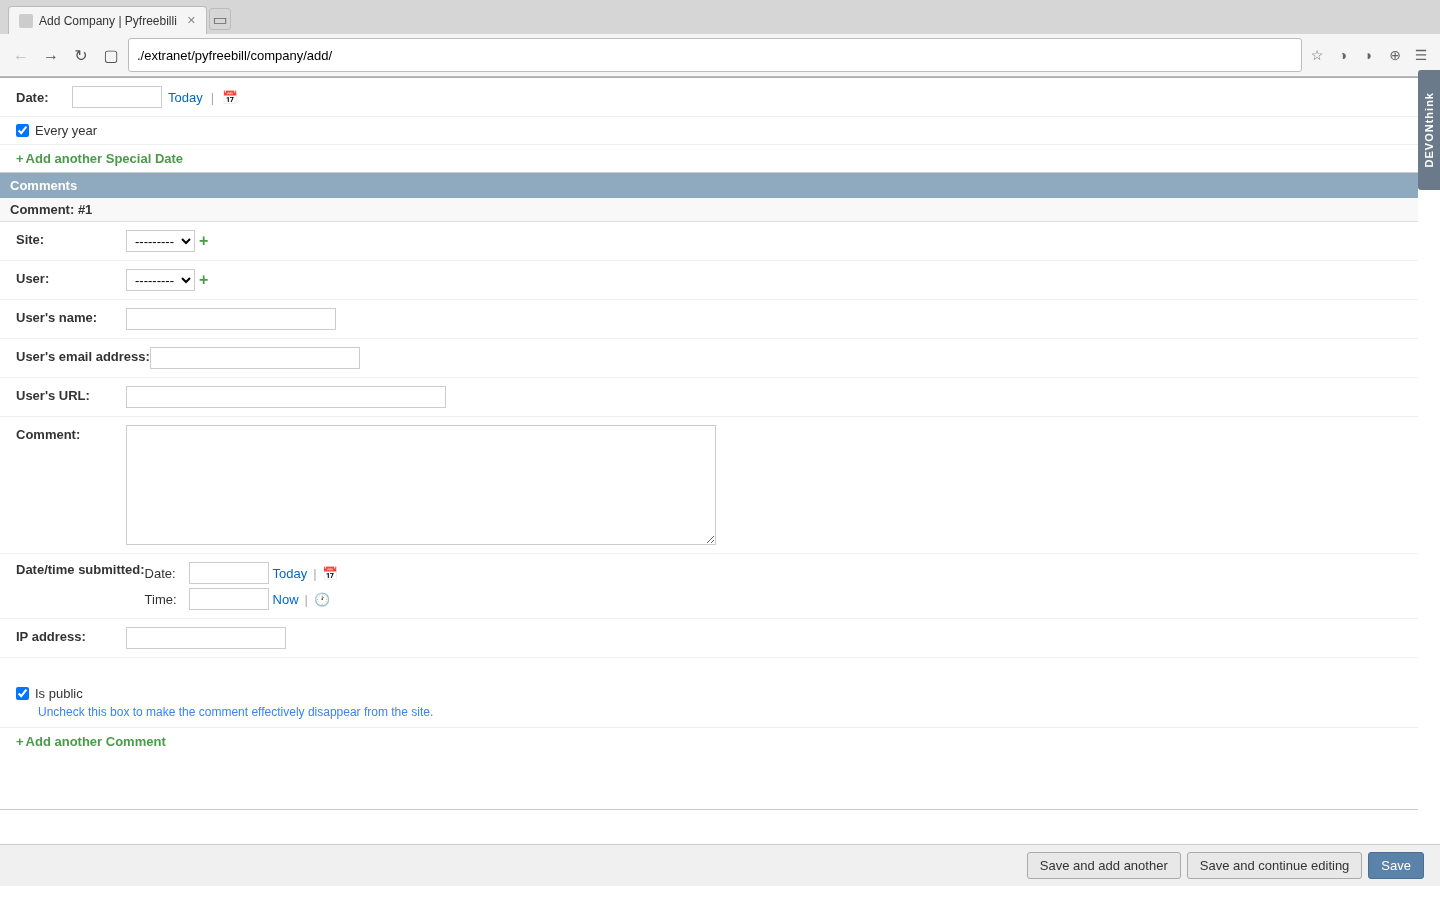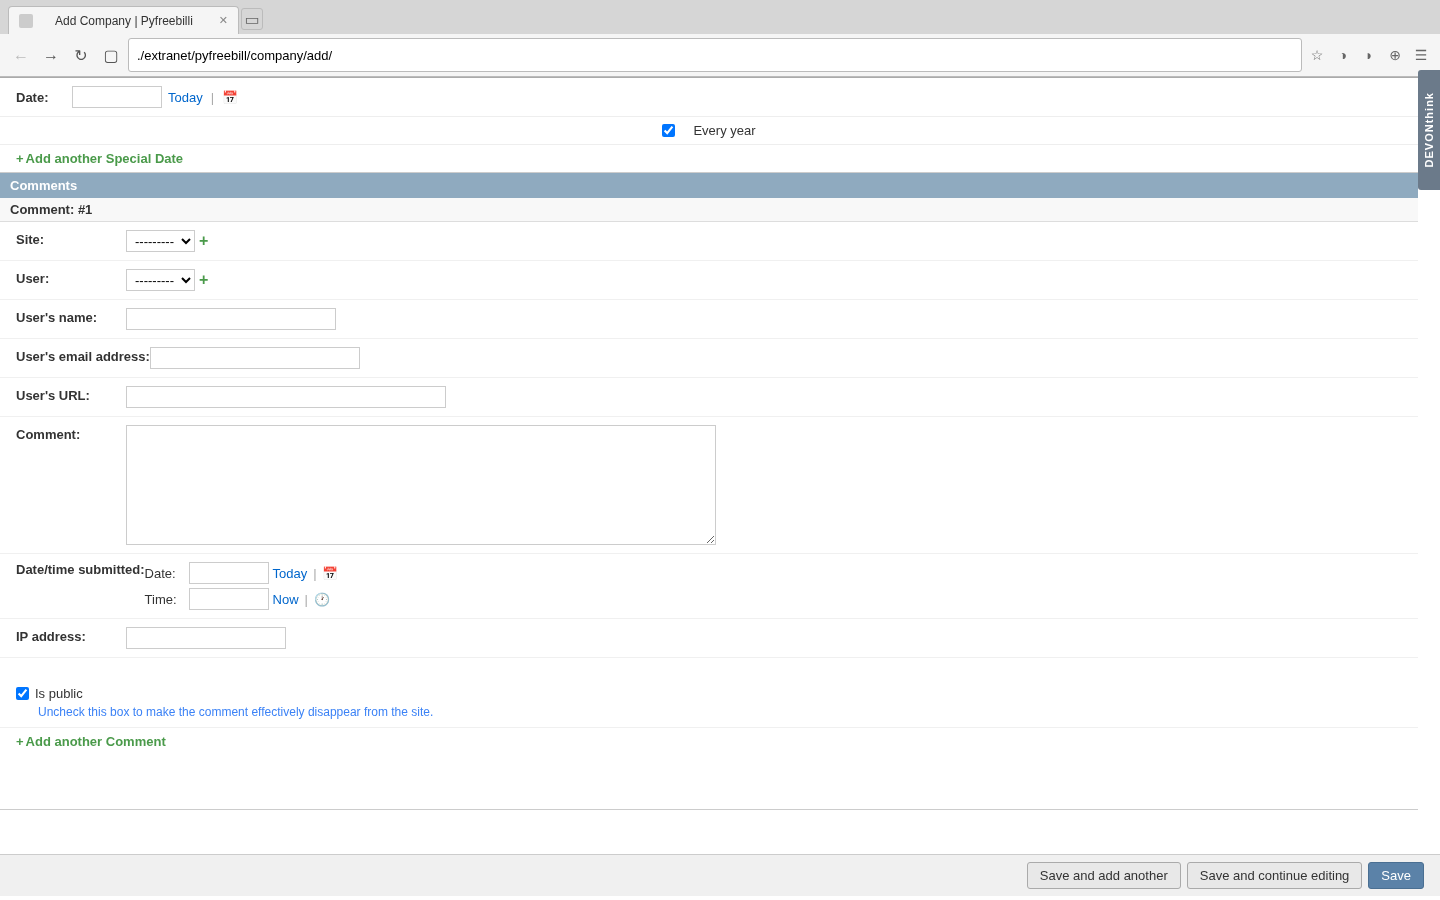--- a/index.html
+++ b/index.html
@@ -23,21 +23,21 @@
     }
     .tab {
       display: flex;
       align-items: center;
       background: #e8e8e8;
       border: 1px solid #bbb;
       border-bottom: none;
       border-radius: 4px 4px 0 0;
       padding: 4px 10px;
       font-size: 12px;
-      gap: 22px;
+      gap: 6px;
       height: 28px;
     }
     .tab.active {
       background: #f5f5f5;
     }
     .tab-favicon {
       width: 14px;
       height: 14px;
       background: #ccc;
       border-radius: 2px;
@@ -173,23 +173,22 @@
     .cal-icon {
       color: #666;
       cursor: pointer;
     }
 
     
     .checkbox-row {
       display: flex;
       align-items: center;
       padding: 6px 16px;
-      gap: 18px;
+      gap: 6px;
       border-bottom: 1px solid #eee;
-      justify-content: center;
     }
 
     
     .add-another-row {
       padding: 6px 16px;
       border-bottom: 1px solid #ccc;
     }
     .add-another-link {
       color: #4a9a4a;
       text-decoration: none;
@@ -331,21 +330,21 @@
     }
     .help-text {
       color: #3b82f6;
       font-size: 12px;
       padding-left: 22px;
     }
 
     
     .footer-bar {
       position: fixed;
-      bottom: 4px;
+      bottom: 14px;
       left: 0;
       right: 0;
       background: #f0f0f0;
       border-top: 1px solid #ccc;
       padding: 8px 16px;
       display: flex;
       justify-content: flex-end;
       align-items: center;
       gap: 6px;
       height: 42px;

